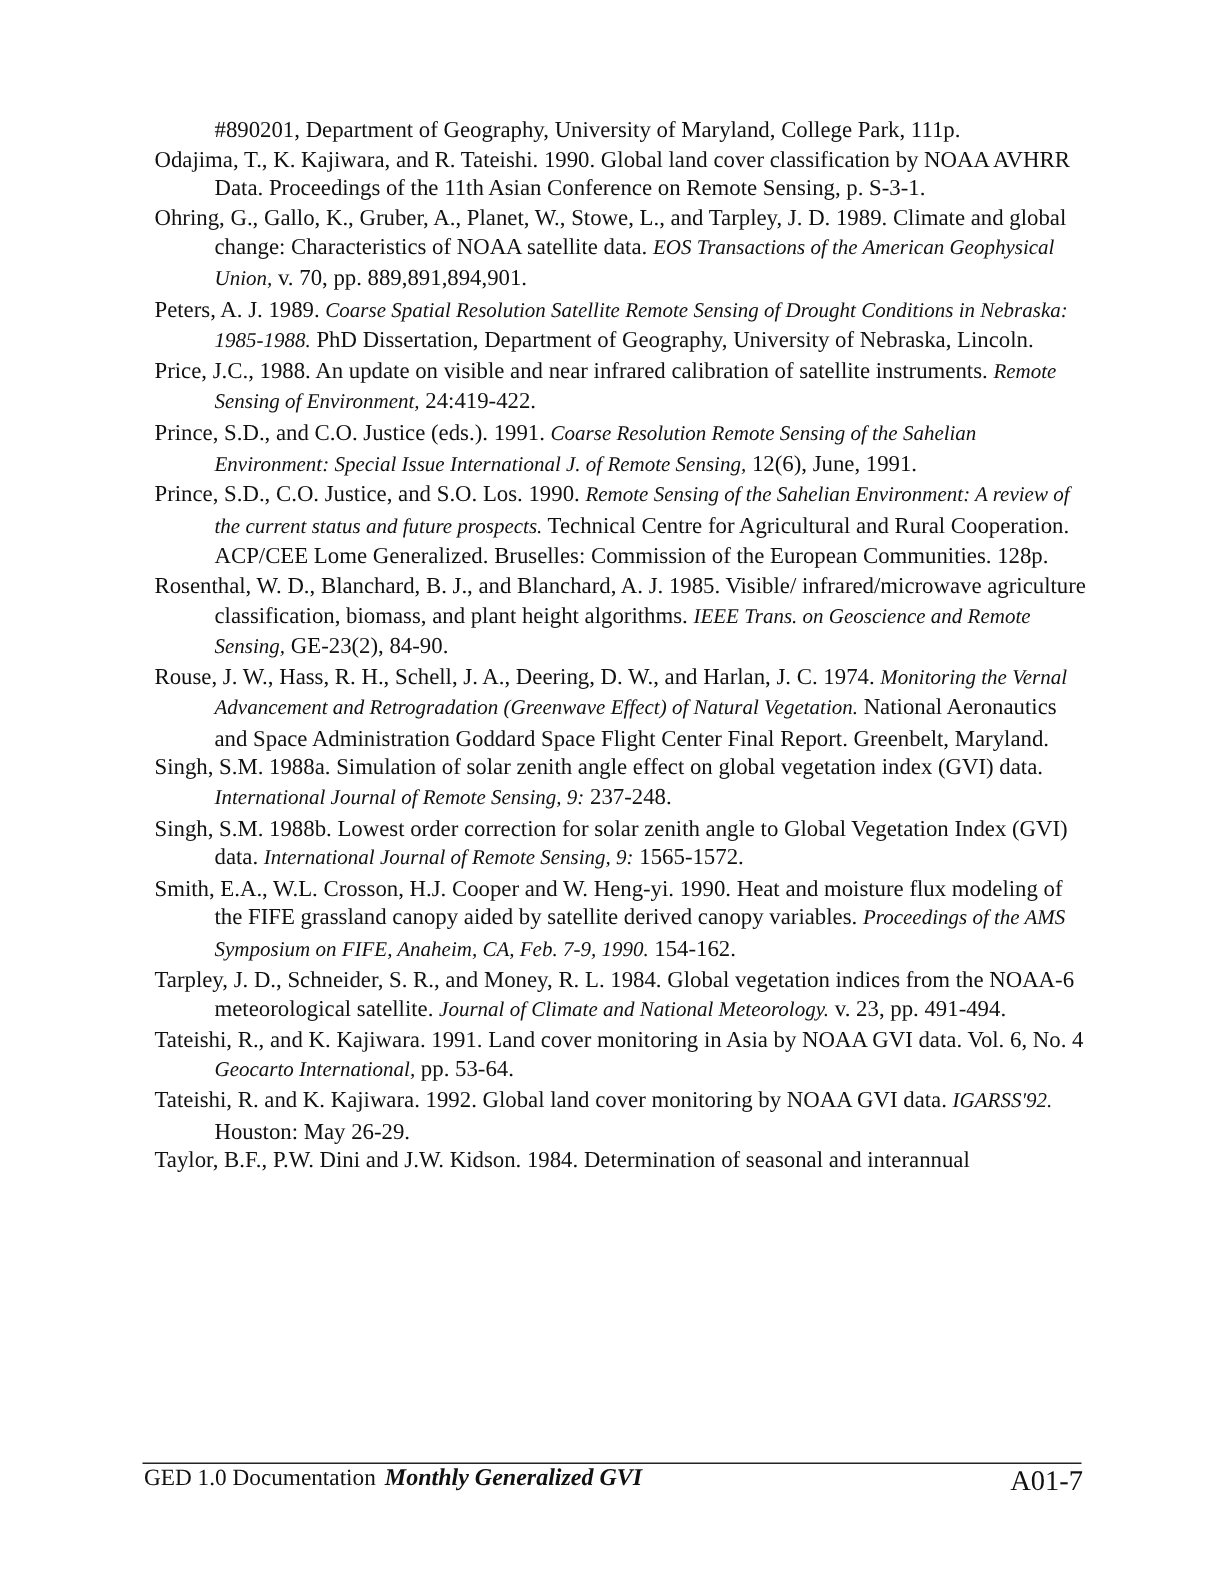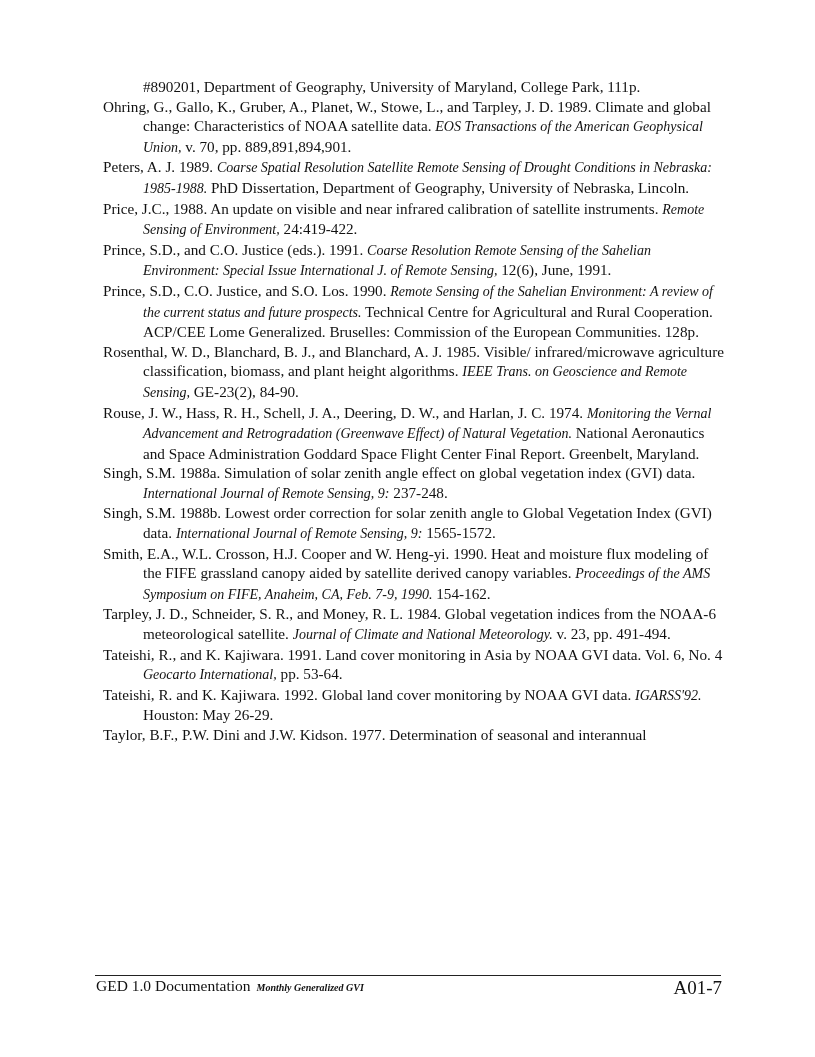--- a/index.html
+++ b/index.html
@@ -7,43 +7,44 @@
          font-family: "Liberation Serif", "DejaVu Serif", serif; color: #111; }
   .page { position: absolute; left: 0; top: 0; width: 670px; height: 1057px; }
   .refs { position: absolute; left: 103px; top: 77px; width: 625px; }
   .ref { font-size: 15.2px; line-height: 19.6px; padding-left: 40px; text-indent: -40px; margin: 0; }
   .ref.cont { padding-left: 40px; text-indent: 0; }
   .ref i { font-style: italic; font-size: 14px; }
   .footer-rule { position: absolute; left: 95px; top: 975px; width: 626px; height: 0;
                  border-top: 1.5px solid #222; }
   .footer { position: absolute; left: 96px; top: 977px; width: 626px; height: 24px; }
   .footer .left { position: absolute; left: 0; top: 0; font-size: 15.5px; }
-  .footer .left .sub { font-style: italic; font-weight: bold; font-size: 10px; margin-left: 6px; }
+  .footer .left .sub { font-style: italic; font-weight: bold; font-size: 16px; margin-left: 6px; }
   .footer .right { position: absolute; right: 0; top: 0; font-size: 19px; margin-left: 44px; }
 </style>
 </head>
 <body>
 
 <div class="page">
   <div class="refs" id="refs">
       <p class="ref cont"><span>#890201, Department of Geography, University of Maryland,  College Park, 111p.</span></p>
+      <p class="ref"><span>Odajima, T., K. Kajiwara, and R. Tateishi.  1990.  Global land cover classification by NOAA AVHRR Data.  Proceedings of the 11th Asian Conference on Remote Sensing, p. S-3-1.</span></p>
       <p class="ref"><span>Ohring, G., Gallo, K., Gruber, A., Planet, W., Stowe, L., and Tarpley, J. D. 1989. Climate and global change: Characteristics of NOAA satellite data.  </span><i>EOS Transactions of the American Geophysical Union,</i><span> v. 70, pp. 889,891,894,901.</span></p>
       <p class="ref"><span>Peters, A. J. 1989.  </span><i>Coarse Spatial Resolution Satellite Remote Sensing of Drought  Conditions in Nebraska:  1985-1988.</i><span>  PhD Dissertation, Department of Geography,  University of Nebraska, Lincoln.</span></p>
       <p class="ref"><span>Price, J.C., 1988. An update on visible and near infrared calibration of satellite instruments.  </span><i>Remote Sensing of Environment,</i><span> 24:419-422.</span></p>
       <p class="ref"><span>Prince, S.D., and C.O. Justice (eds.). 1991. </span><i>Coarse Resolution Remote Sensing of the Sahelian Environment:  Special Issue International J. of Remote Sensing,</i><span> 12(6), June, 1991.</span></p>
       <p class="ref"><span>Prince, S.D., C.O. Justice, and S.O. Los. 1990.  </span><i>Remote Sensing of the Sahelian Environment: A review of the current status and future prospects.</i><span>  Technical Centre for Agricultural and Rural Cooperation.  ACP/CEE Lome Generalized. Bruselles:  Commission of the European Communities.  128p.</span></p>
       <p class="ref"><span>Rosenthal, W. D., Blanchard, B. J., and Blanchard, A. J. 1985. Visible/ infrared/microwave agriculture classification, biomass, and plant height algorithms.  </span><i>IEEE Trans. on Geoscience and Remote Sensing,</i><span> GE-23(2), 84-90.</span></p>
       <p class="ref"><span>Rouse, J. W., Hass, R. H., Schell, J. A., Deering, D. W., and Harlan, J. C. 1974. </span><i>Monitoring the Vernal Advancement and Retrogradation (Greenwave Effect) of  Natural Vegetation.</i><span>  National Aeronautics and Space Administration Goddard  Space Flight Center Final Report.  Greenbelt, Maryland.</span></p>
       <p class="ref"><span>Singh, S.M. 1988a. Simulation of solar zenith angle effect on global vegetation index (GVI) data. </span><i>International Journal of Remote Sensing, 9:</i><span>  237-248.</span></p>
       <p class="ref"><span>Singh, S.M. 1988b. Lowest order correction for solar zenith angle to Global Vegetation Index (GVI) data. </span><i>International Journal of Remote Sensing, 9:</i><span>  1565-1572.</span></p>
       <p class="ref"><span>Smith, E.A., W.L. Crosson, H.J. Cooper and W. Heng-yi. 1990. Heat and moisture flux modeling of the FIFE grassland canopy aided by satellite derived canopy variables. </span><i>Proceedings of the AMS Symposium on FIFE, Anaheim, CA, Feb. 7-9, 1990.</i><span> 154-162.</span></p>
       <p class="ref"><span>Tarpley, J. D., Schneider, S. R., and Money, R. L. 1984.  Global vegetation indices  from the NOAA-6 meteorological satellite.  </span><i>Journal of Climate and National Meteorology.</i><span>  v. 23, pp. 491-494.</span></p>
       <p class="ref"><span>Tateishi, R., and K. Kajiwara.  1991.  Land cover monitoring in Asia by NOAA GVI data. Vol. 6, No. 4 </span><i>Geocarto International,</i><span> pp. 53-64.</span></p>
       <p class="ref"><span>Tateishi, R. and K. Kajiwara. 1992.  Global land cover monitoring by NOAA GVI data. </span><i>IGARSS'92.</i><span>  Houston: May 26-29.</span></p>
-      <p class="ref"><span>Taylor, B.F., P.W. Dini and J.W. Kidson. 1977. Determination of seasonal and interannual</span></p>
+      <p class="ref"><span>Taylor, B.F., P.W. Dini and J.W. Kidson. 1984. Determination of seasonal and interannual</span></p>
     </div>
 
   <div class="footer-rule"></div>
   <div class="footer">
     <span class="left">
       <span>GED 1.0  Documentation</span><span class="sub">Monthly Generalized GVI</span>
     </span>
     <span class="right">A01-7</span>
   </div>
 </div>

